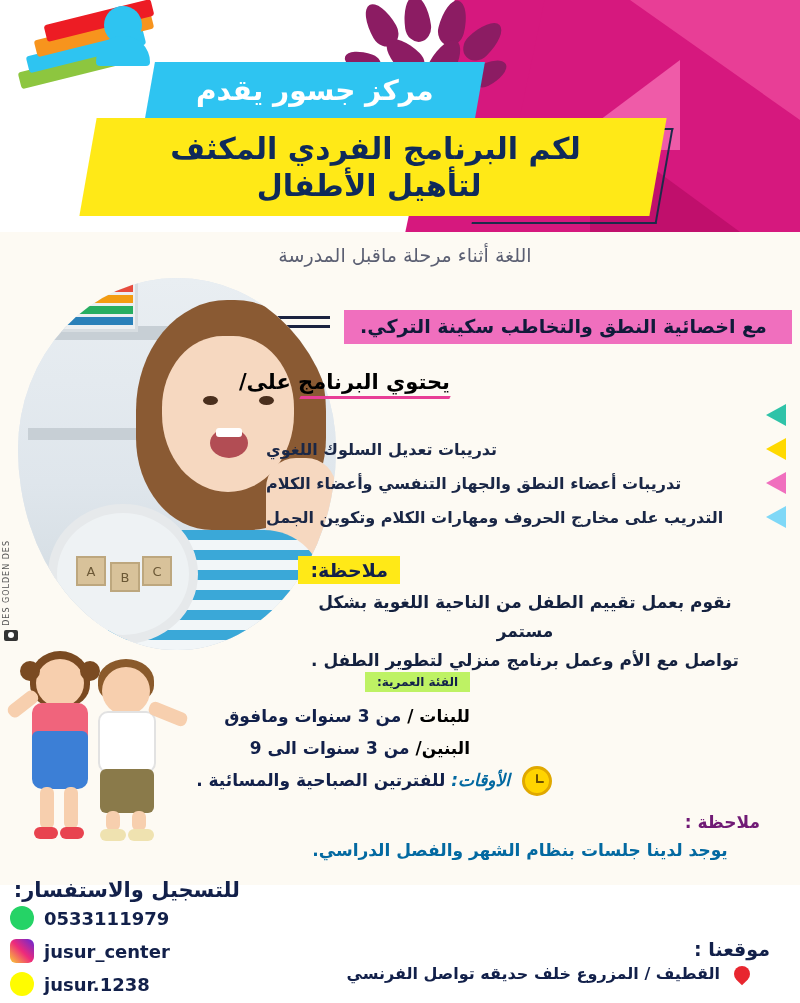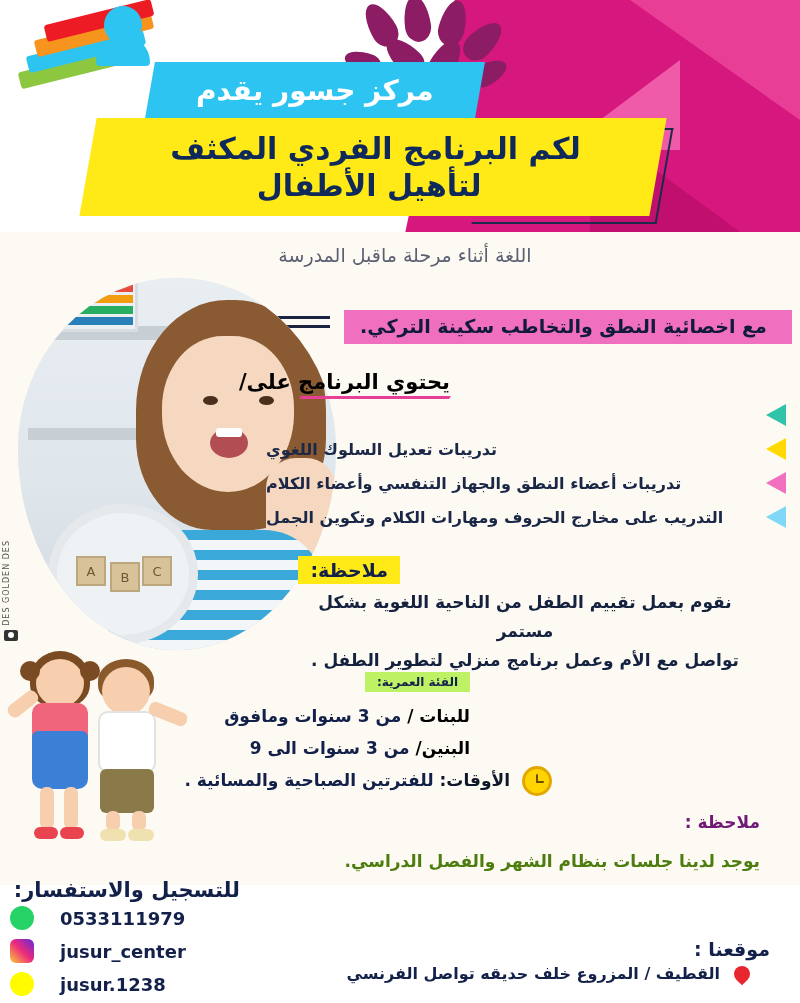--- a/index.html
+++ b/index.html
@@ -195,49 +195,49 @@
     direction: rtl;
   }
   .age-row .lbl { color: #000000; }
   .age-girls { top: 706px; right: 330px; }
   .age-boys  { top: 738px; right: 330px; }
 
   .times-row {
     position: absolute; top: 770px; right: 290px;
     font-size: 17px; font-weight: bold; color: #12204a;
   }
-  .times-row .lbl { color: #0f172a; }
+  .times-row .lbl { color: #0369a1; font-style: italic; }
   .clock {
     position: absolute; top: 766px; right: 248px;
     width: 30px; height: 30px; border-radius: 50%;
     background: #ffd400; border: 3px solid #e0a800;
   }
   .clock:before, .clock:after {
     content: ""; position: absolute; background: #6b4f00; border-radius: 2px;
   }
   .clock:before { width: 2px; height: 9px; left: 11px; top: 5px; }
   .clock:after { width: 8px; height: 2px; left: 11px; top: 12px; }
 
   
   .note2-badge {
     position: absolute; top: 812px; right: 40px;
     color: #701a75; font-weight: bold; font-size: 17px;
   }
   .note2-body {
     position: absolute; top: 840px; right: 40px; width: 480px;
-    text-align: right; font-size: 17px; font-weight: bold; color: #4d7c0f; margin-top: 11px;
+    text-align: center; font-size: 17px; font-weight: bold; color: #0369a1;
   }
 
   
   .contact-title {
     position: absolute; top: 878px; right: 560px;
     font-size: 21px; font-weight: bold; color: #12204a;
   }
   .contact-list { position: absolute; top: 906px; right: 560px; width: 230px; }
-  .contact-item { display: flex; align-items: center; gap: 26px; margin-bottom: 9px; direction: ltr; }
+  .contact-item { display: flex; align-items: center; gap: 10px; margin-bottom: 9px; direction: ltr; }
   .ci-icon { width: 24px; height: 24px; border-radius: 6px; flex: none; position: relative; }
   .ci-wa { background: #25d366; border-radius: 50%; }
   .ci-ig { background: linear-gradient(45deg,#f9ce34,#ee2a7b,#6228d7); }
   .ci-sc { background: #fffc00; border-radius: 50%; }
   .ci-text { font-size: 18px; font-weight: bold; color: #12204a; direction: ltr; }
 
   
   .loc-title {
     position: absolute; top: 938px; right: 30px;
     font-size: 19px; font-weight: bold; color: #12204a;

